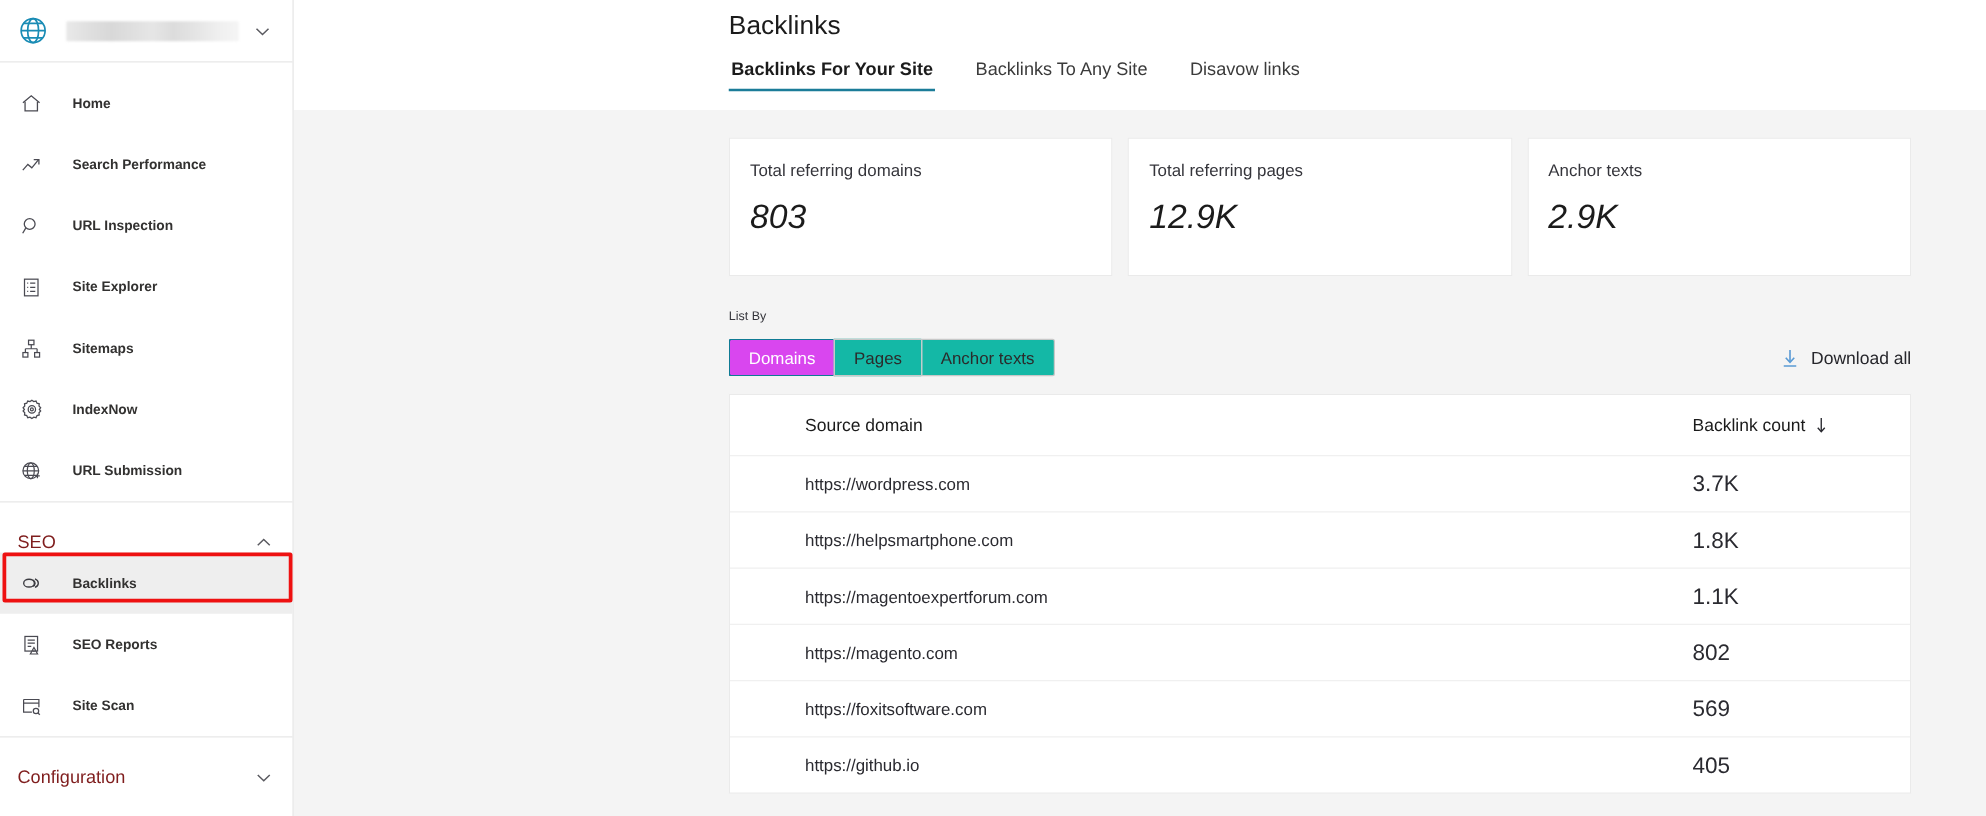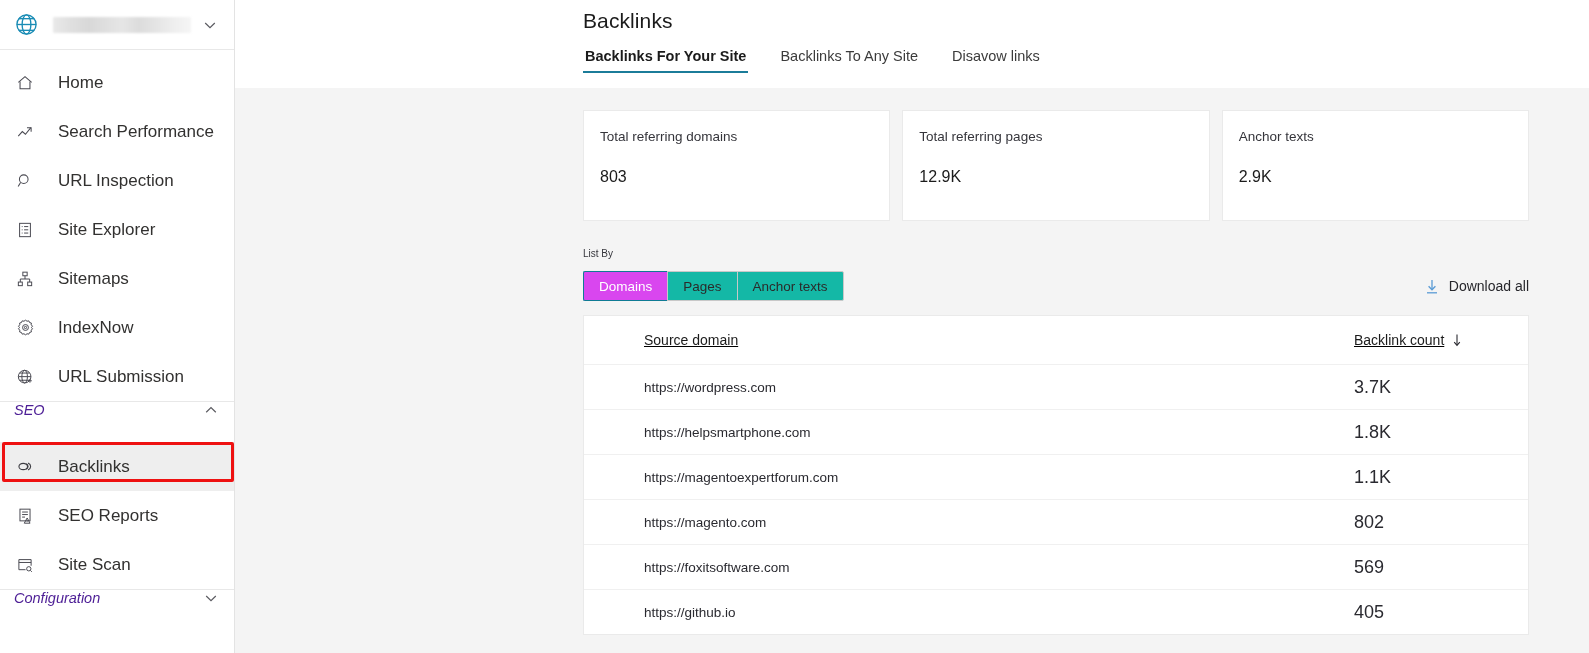--- a/index.html
+++ b/index.html
@@ -41,38 +41,38 @@
   }
   .chev { width: 18px; flex: 0 0 18px; display: flex; justify-content: center; align-items: center; }
 
   .nav-group { padding-top: 8px; }
   .nav-item {
     height: 49px;
     display: flex; align-items: center;
     padding-left: 14px;
     cursor: pointer;
     color: #323130;
-    font-size: 17px;
+    font-size: 11px;
+    font-weight: bold;
   }
   .nav-ico {
     width: 22px; flex: 0 0 22px;
     display: flex; align-items: center; justify-content: center;
     color: #4a4a52;
   }
   .nav-label { margin-left: 22px; white-space: nowrap; }
 
   .sec-divider { height: 1px; background: #e8e8e8; margin: 0; }
 
   .section-head {
     height: 40px;
-    display: flex; align-items: flex-start;
+    display: flex; align-items: flex-end;
     padding: 0 14px 0 14px;
-    font-size: 14.5px; color: #4c1d95;
-    cursor: pointer;
-    font-style: italic;
+    font-size: 14.5px; color: #7f1d1d;
+    cursor: pointer;
   }
   .section-head .s-label { flex: 1 1 auto; }
 
   .nav-item.selected { background: #eeeeee; }
   .highlight-box {
     position: absolute;
     left: 2px; top: 442px;
     width: 232px; height: 40px;
     border: 3px solid #ee1111;
     border-radius: 2px;
@@ -121,21 +121,21 @@
 
   .stats-row { display: flex; gap: 12px; }
   .stat-card {
     flex: 1 1 0;
     background: #ffffff;
     border: 1px solid #eaeaea;
     height: 111px;
     padding: 18px 0 0 16px;
   }
   .stat-label { font-size: 13.5px; color: #35353b; }
-  .stat-value { font-size: 16px; color: #1b1b1b; margin-top: 24px; font-weight: 400; }
+  .stat-value { font-size: 27px; color: #1b1b1b; margin-top: 14px; font-weight: 400; font-style: italic; }
 
   .listby-label { font-size: 10px; color: #35353b; margin-top: 27px; }
 
   .controls-row {
     display: flex; align-items: center; justify-content: space-between;
     margin-top: 12px;
   }
   .pill-group { display: flex; }
   .pill {
     height: 30px;
@@ -167,21 +167,21 @@
   .table-card {
     background: #ffffff;
     border: 1px solid #eaeaea;
     margin-top: 14px;
   }
   .thead, .trow {
     display: flex; align-items: center;
     padding: 0 22px 0 60px;
     height: 45px;
   }
-  .thead { height: 48px; text-decoration: underline; }
+  .thead { height: 48px; }
   .trow { border-top: 1px solid #f0f0f0; gap: 44px; }
   .c-domain { flex: 1 1 auto; font-size: 13.5px; color: #2a2a30; }
   .c-count { flex: 0 0 152px; font-size: 18px; color: #2a2a30; }
   .thead .c-domain, .thead .c-count { font-size: 14px; color: #1b1b1b; }
   .thead .c-count { display: flex; align-items: center; }
   .sort-ico { margin-left: 7px; display: flex; align-items: center; }
 </style>
 </head>
 <body>
 

